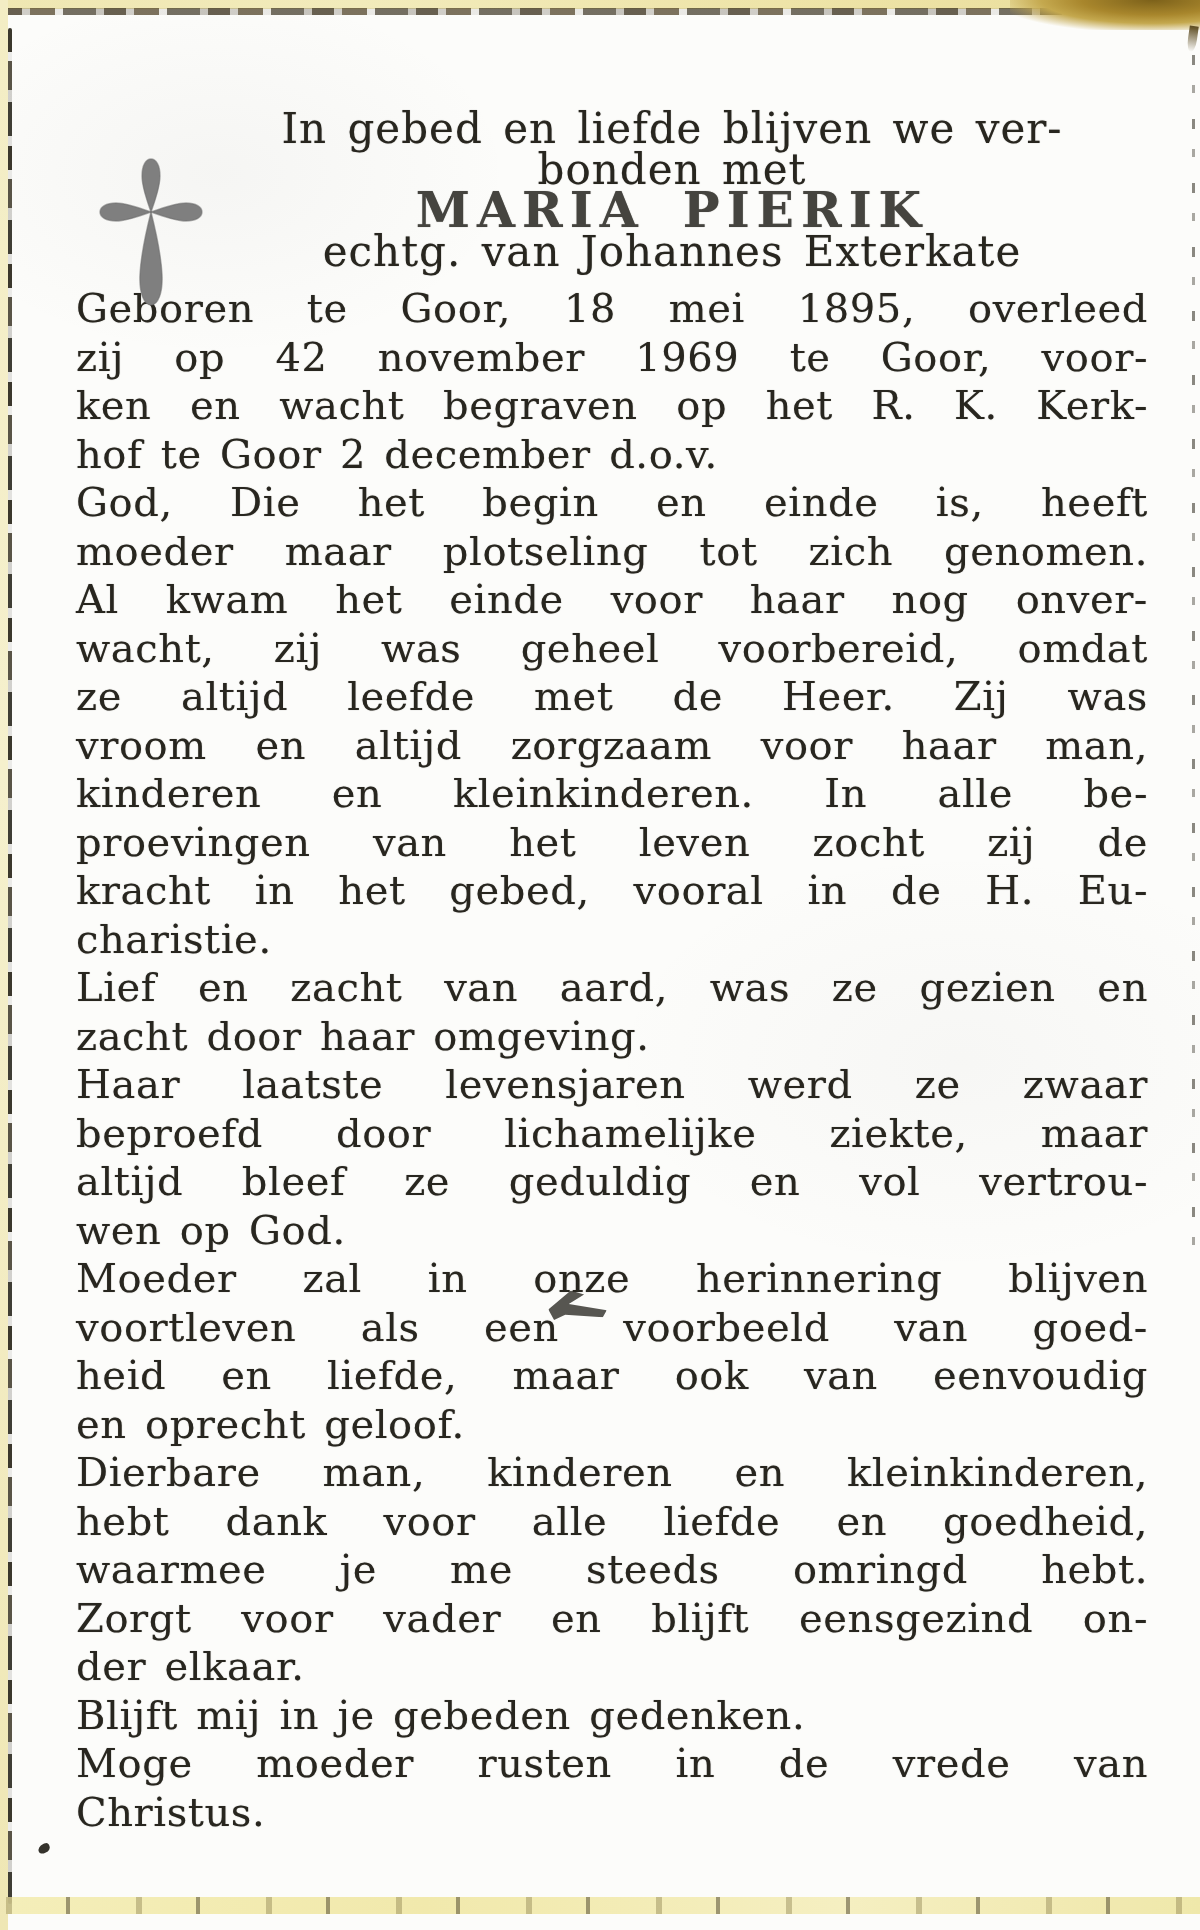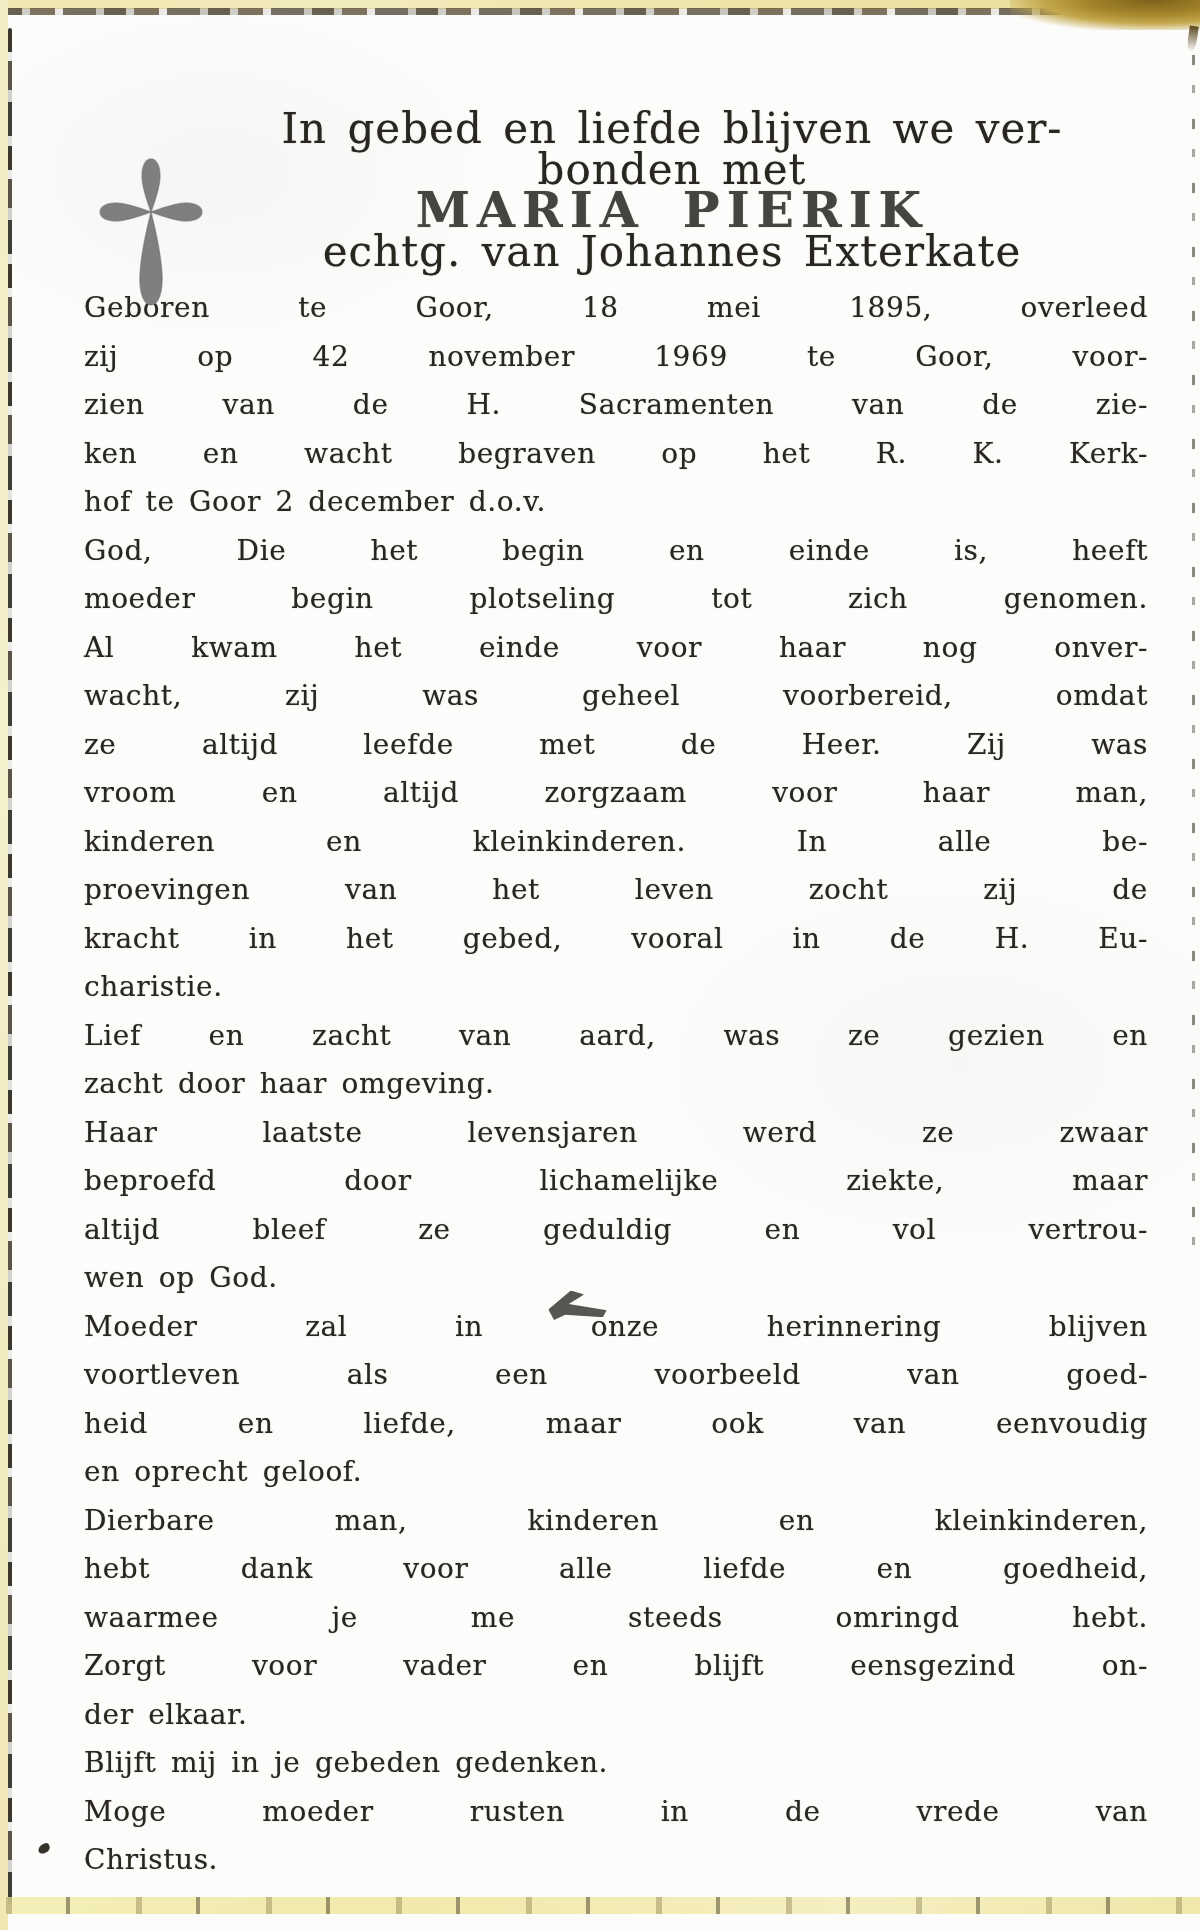--- a/index.html
+++ b/index.html
@@ -122,28 +122,27 @@
     font-weight: bold;
     letter-spacing: 7px;
     word-spacing: 14px;
     color: var(--name-ink, #45443f);
   }
 
   .body-text {
     margin-top: 12px;
   }
   .bline {
-    font-size: 28px;
+    font-size: 40px;
     line-height: 48.5px;
     letter-spacing: 0.6px;
     word-spacing: 5px;
     text-align: justify;
     text-align-last: justify;
     white-space: normal;
-    margin-left: 8px;
   }
   .bline.nolast {
     text-align-last: left;
   }
 </style>
 </head>
 <body>
 
 <div class="scan">
 
@@ -174,25 +173,24 @@
     <div class="hdr">
       <div class="hdr-line">In gebed en liefde blijven we ver-</div>
       <div class="hdr-line">bonden met</div>
       <div class="hdr-name">MARIA PIERIK</div>
       <div class="hdr-line">echtg. van Johannes Exterkate</div>
     </div>
 
     <div class="body-text">
         <div class="bline">Geboren te Goor, 18 mei 1895, overleed</div>
         <div class="bline">zij op 42 november 1969 te Goor, voor-</div>
-        <div class="bline">zien van de H. Sacramenten van de zie-</div>
         <div class="bline">ken en wacht begraven op het R. K. Kerk-</div>
         <div class="bline nolast">hof te Goor 2 december d.o.v.</div>
         <div class="bline">God, Die het begin en einde is, heeft</div>
-        <div class="bline">moeder begin plotseling tot zich genomen.</div>
+        <div class="bline">moeder maar plotseling tot zich genomen.</div>
         <div class="bline">Al kwam het einde voor haar nog onver-</div>
         <div class="bline">wacht, zij was geheel voorbereid, omdat</div>
         <div class="bline">ze altijd leefde met de Heer. Zij was</div>
         <div class="bline">vroom en altijd zorgzaam voor haar man,</div>
         <div class="bline">kinderen en kleinkinderen. In alle be-</div>
         <div class="bline">proevingen van het leven zocht zij de</div>
         <div class="bline">kracht in het gebed, vooral in de H. Eu-</div>
         <div class="bline nolast">charistie.</div>
         <div class="bline">Lief en zacht van aard, was ze gezien en</div>
         <div class="bline nolast">zacht door haar omgeving.</div>

